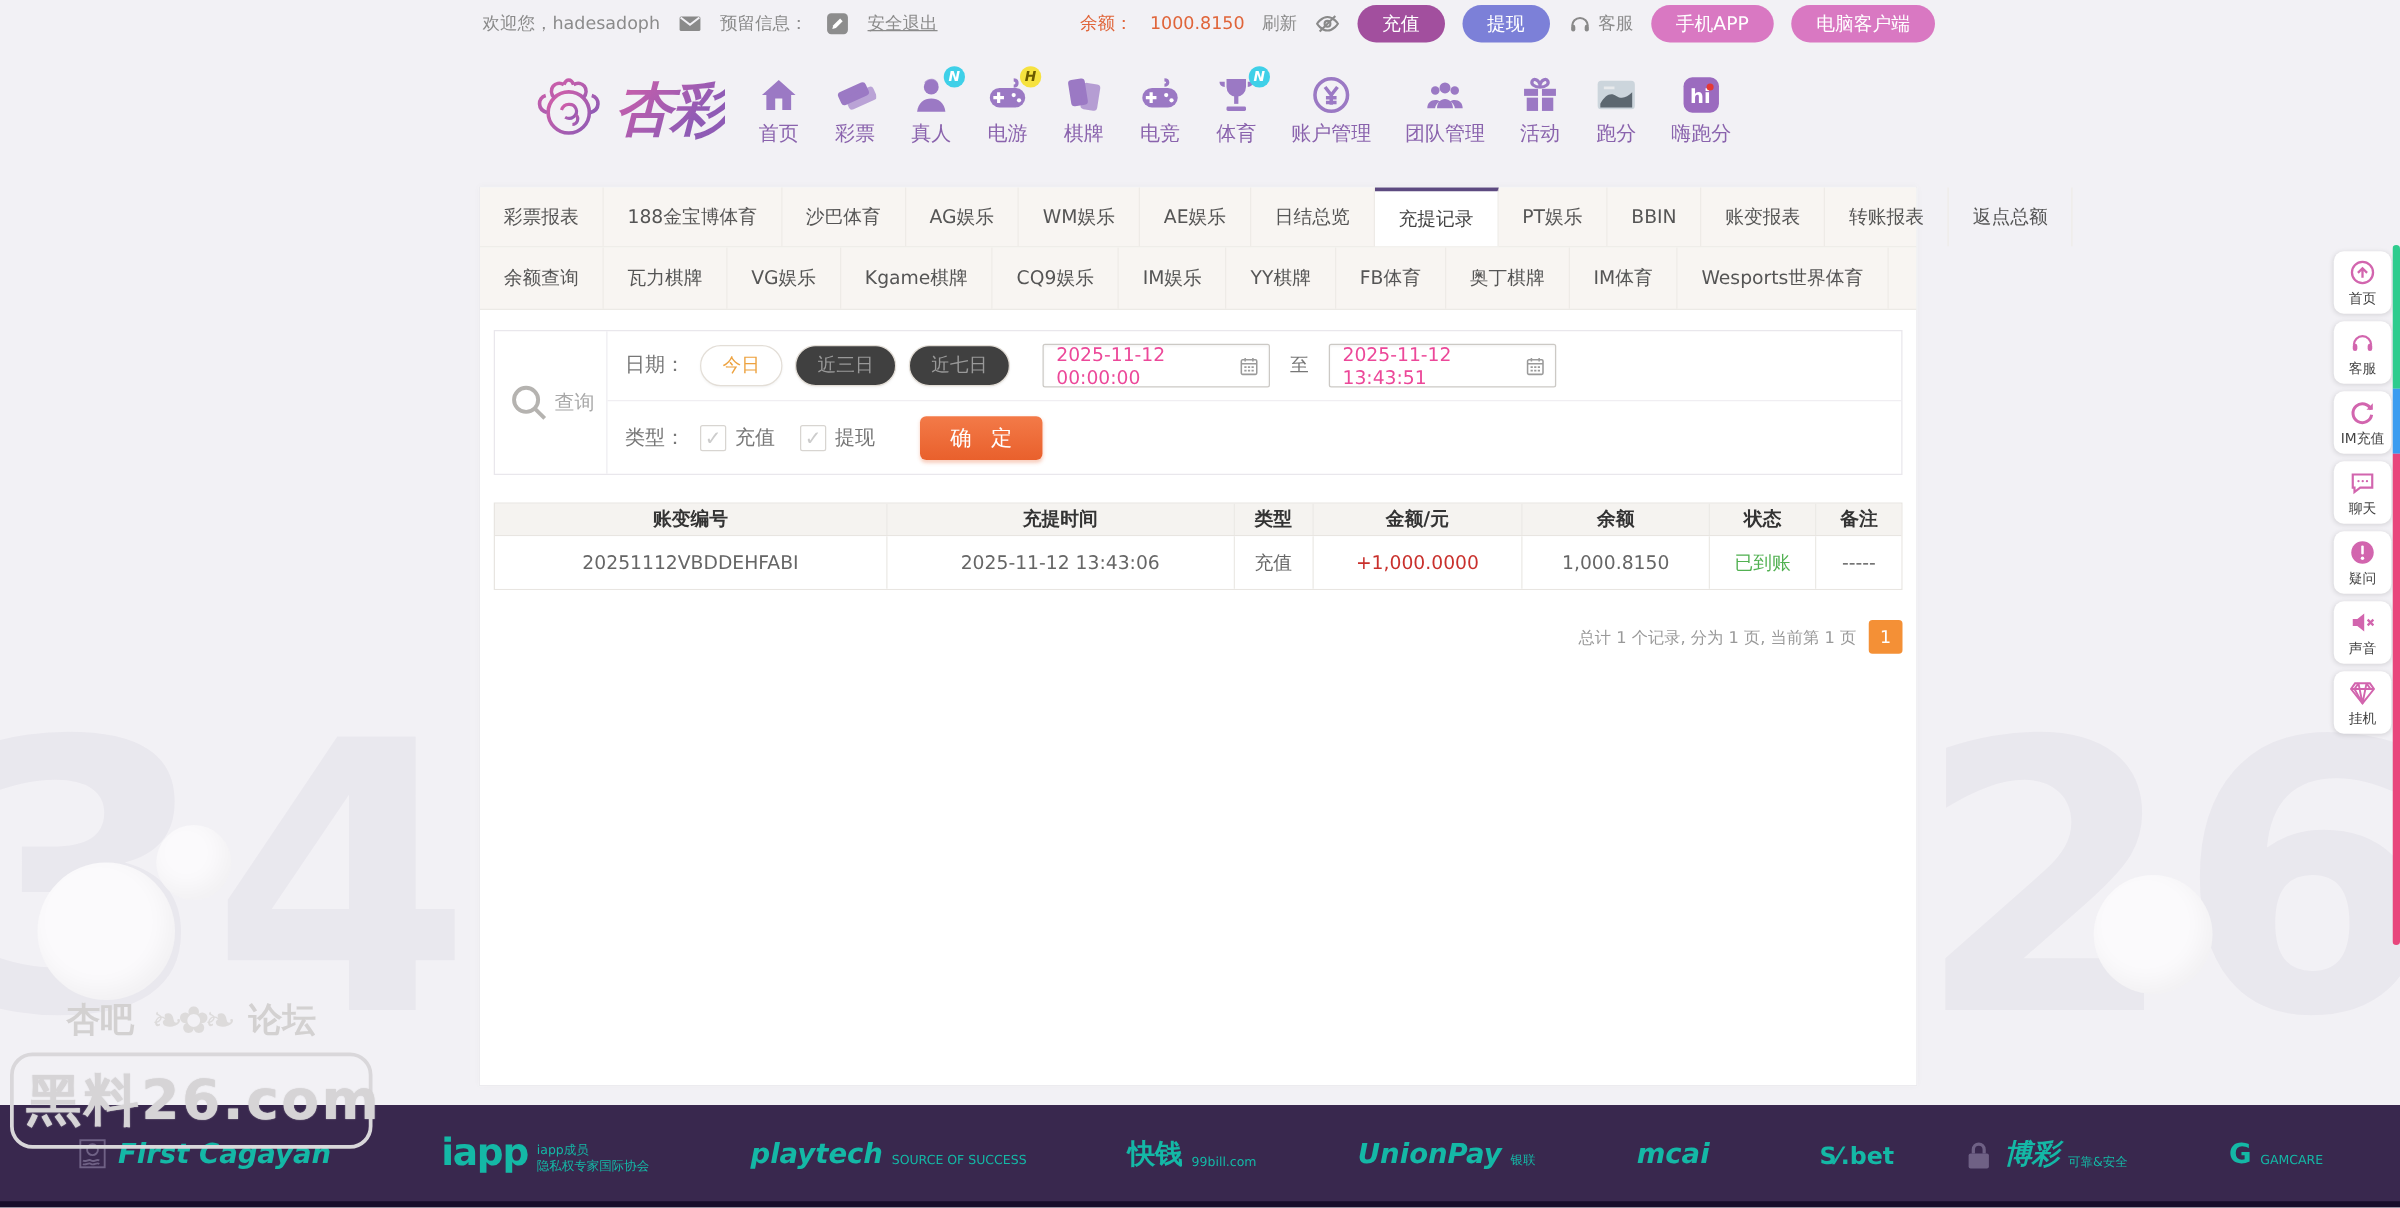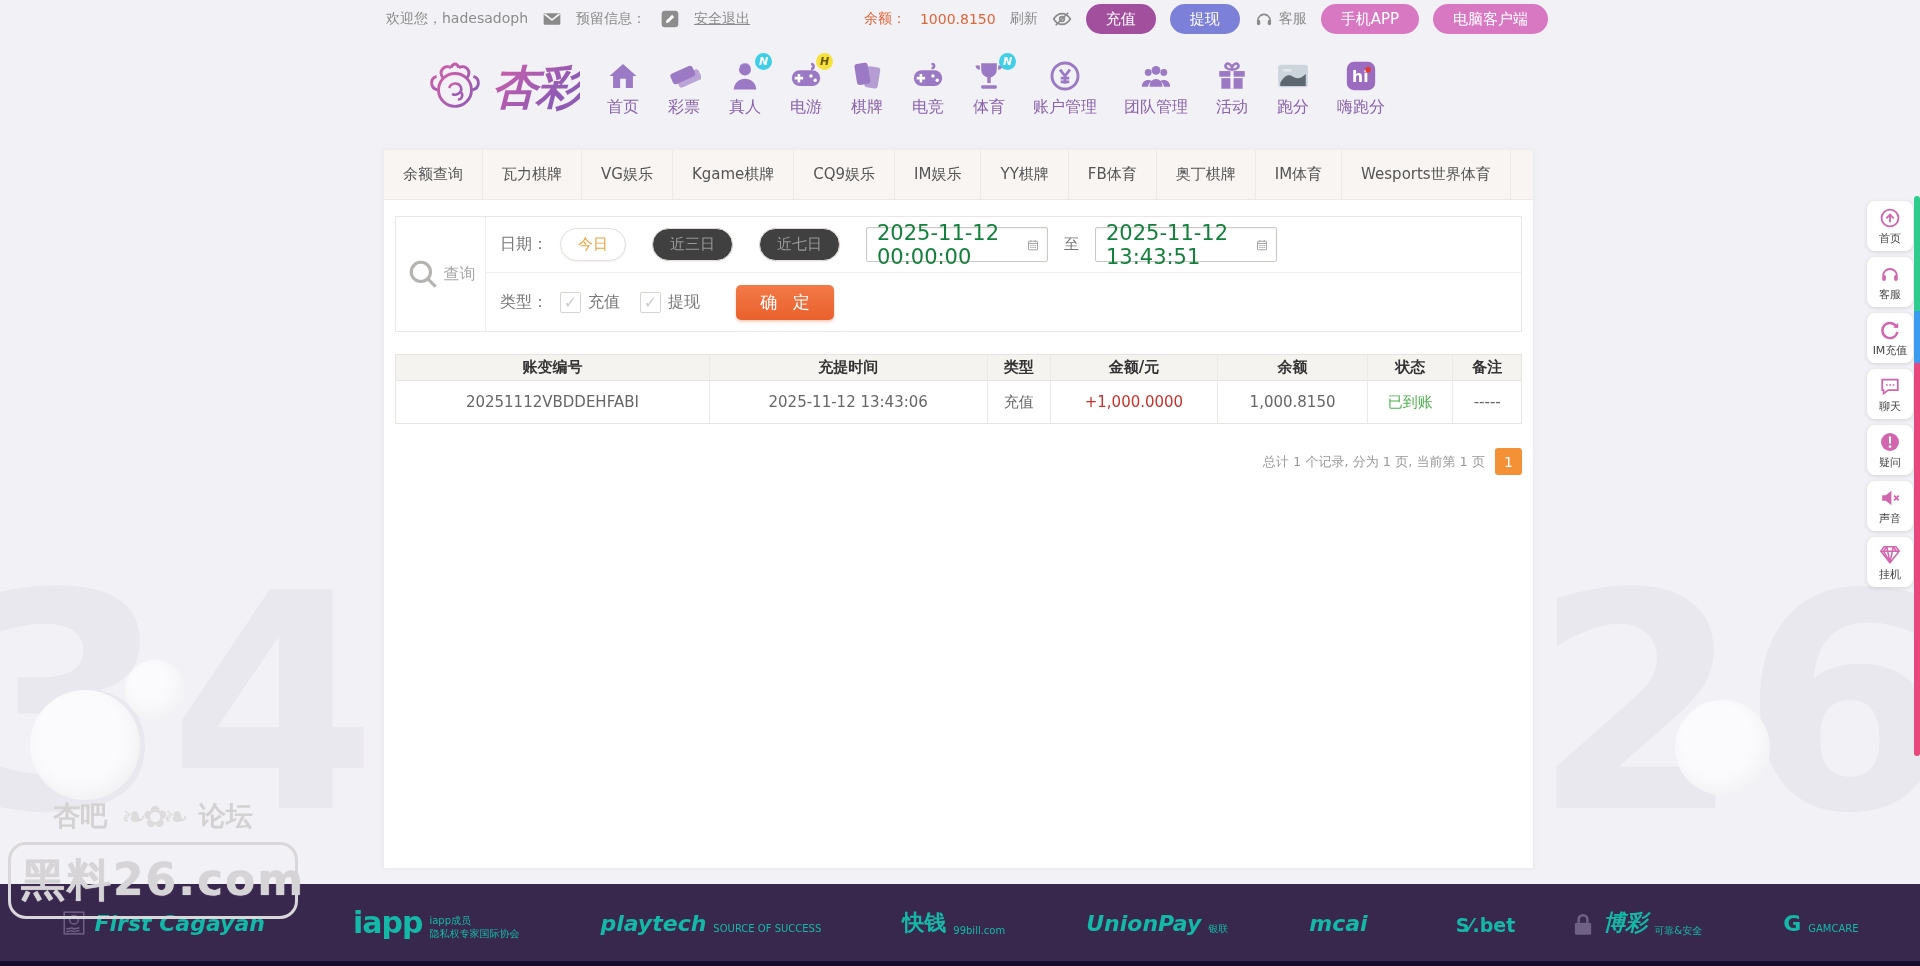--- a/index.html
+++ b/index.html
@@ -52,21 +52,21 @@
   .filter-left { width:90px; display:flex; align-items:center; justify-content:center; gap:4px; border-right:1px solid #eeedf1; color:#a9a9a9; }
   .search-icon { width:34px; height:34px; color:#b5b3b0; }
   .filter-left-label { font-size:16px; }
   .filter-main { flex:1; }
   .filter-row { display:flex; align-items:center; padding-left:14px; gap:12px; }
   .filter-row.date-row { height:56px; border-bottom:1px solid #f0eef2; }
   .filter-row.type-row { height:58px; }
   .filter-label { font-size:16px; color:#777; }
   .pill { height:33px; padding:0 17px; border:1px solid #e3ded7; border-radius:17px; background:#404040; font-size:15px; color:#999; line-height:31px; cursor:pointer; box-shadow:0 1px 2px rgba(0,0,0,.05); }
   .pill.active { color:#eda23f; background:#fff; }
-  .date-input { display:flex; align-items:center; justify-content:space-between; width:182px; height:35px; border:1px solid #ccc9c5; border-radius:2px; background:#fff; padding:0 8px 0 10px; font-size:21px; color:#15803d; cursor:pointer; box-shadow:inset 0 1px 2px rgba(0,0,0,.05); }
+  .date-input { display:flex; align-items:center; justify-content:space-between; width:182px; height:35px; border:1px solid #ccc9c5; border-radius:2px; background:#fff; padding:0 8px 0 10px; font-size:15px; color:#ec4899; cursor:pointer; box-shadow:inset 0 1px 2px rgba(0,0,0,.05); }
   .cal-icon { width:18px; height:18px; color:#9a9a9a; }
   .sep { font-size:15px; color:#777; margin:0 4px; }
   .checkbox-group { display:flex; align-items:center; gap:7px; cursor:pointer; }
   .checkbox { width:21px; height:21px; border:1px solid #d8d5d1; border-radius:2px; background:#fff; color:#ccc; font-size:16px; line-height:19px; text-align:center; }
   .checkbox::after { content:"\2713"; }
   .cb-label { font-size:16px; color:#777; }
   .confirm-btn { margin-left:24px; width:98px; height:35px; border:none; border-radius:5px; background:linear-gradient(#f37a48,#e9602c); color:#fff; font-size:17px; letter-spacing:5px; padding-left:5px; cursor:pointer; font-family:inherit; box-shadow:0 2px 3px rgba(233,96,44,.3); }
 
   
   .table { margin:22px 11px 0 11px; border:1px solid #e8e5e1; font-size:15px; }
@@ -334,20 +334,48 @@
             <circle cx="17" cy="7.5" r="2" fill="#e53935"></circle>
           </svg>
 
         </span>
         <span class="nav-label">嗨跑分</span>
       </div>
     </div>
 </div>
 
 <div class="card">
+  <div class="tabs row1">
+
+      <div class="tab">彩票报表</div>
+
+      <div class="tab">188金宝博体育</div>
+
+      <div class="tab">沙巴体育</div>
+
+      <div class="tab">AG娱乐</div>
+
+      <div class="tab">WM娱乐</div>
+
+      <div class="tab">AE娱乐</div>
+
+      <div class="tab">日结总览</div>
+
+      <div class="tab active">充提记录</div>
+
+      <div class="tab">PT娱乐</div>
+
+      <div class="tab">BBIN</div>
+
+      <div class="tab">账变报表</div>
+
+      <div class="tab">转账报表</div>
+
+      <div class="tab">返点总额</div>
+    </div>
   <div class="tabs row2">
 
       <div class="tab">余额查询</div>
 
       <div class="tab">瓦力棋牌</div>
 
       <div class="tab">VG娱乐</div>
 
       <div class="tab">Kgame棋牌</div>
 
@@ -372,21 +400,21 @@
           <svg viewBox="0 0 24 24" fill="none" stroke="currentColor" stroke-width="2.2">
             <circle cx="10.5" cy="10.5" r="6.8"></circle>
             <path d="M15.6 15.6L21 21"></path>
           </svg>
         </span>
       <span class="filter-left-label">查询</span>
     </div>
     <div class="filter-main">
       <div class="filter-row date-row">
         <span class="filter-label">日期：</span>
-        <span style="display:flex;gap:26px;">
+        <span style="display:flex;gap:10px;">
 
             <span class="pill active">今日</span>
 
             <span class="pill">近三日</span>
 
             <span class="pill">近七日</span>
           </span>
         <span class="date-input" style="margin-left:14px;">
           <span>2025-11-12 00:00:00</span>
           <span class="cal-icon icon">

